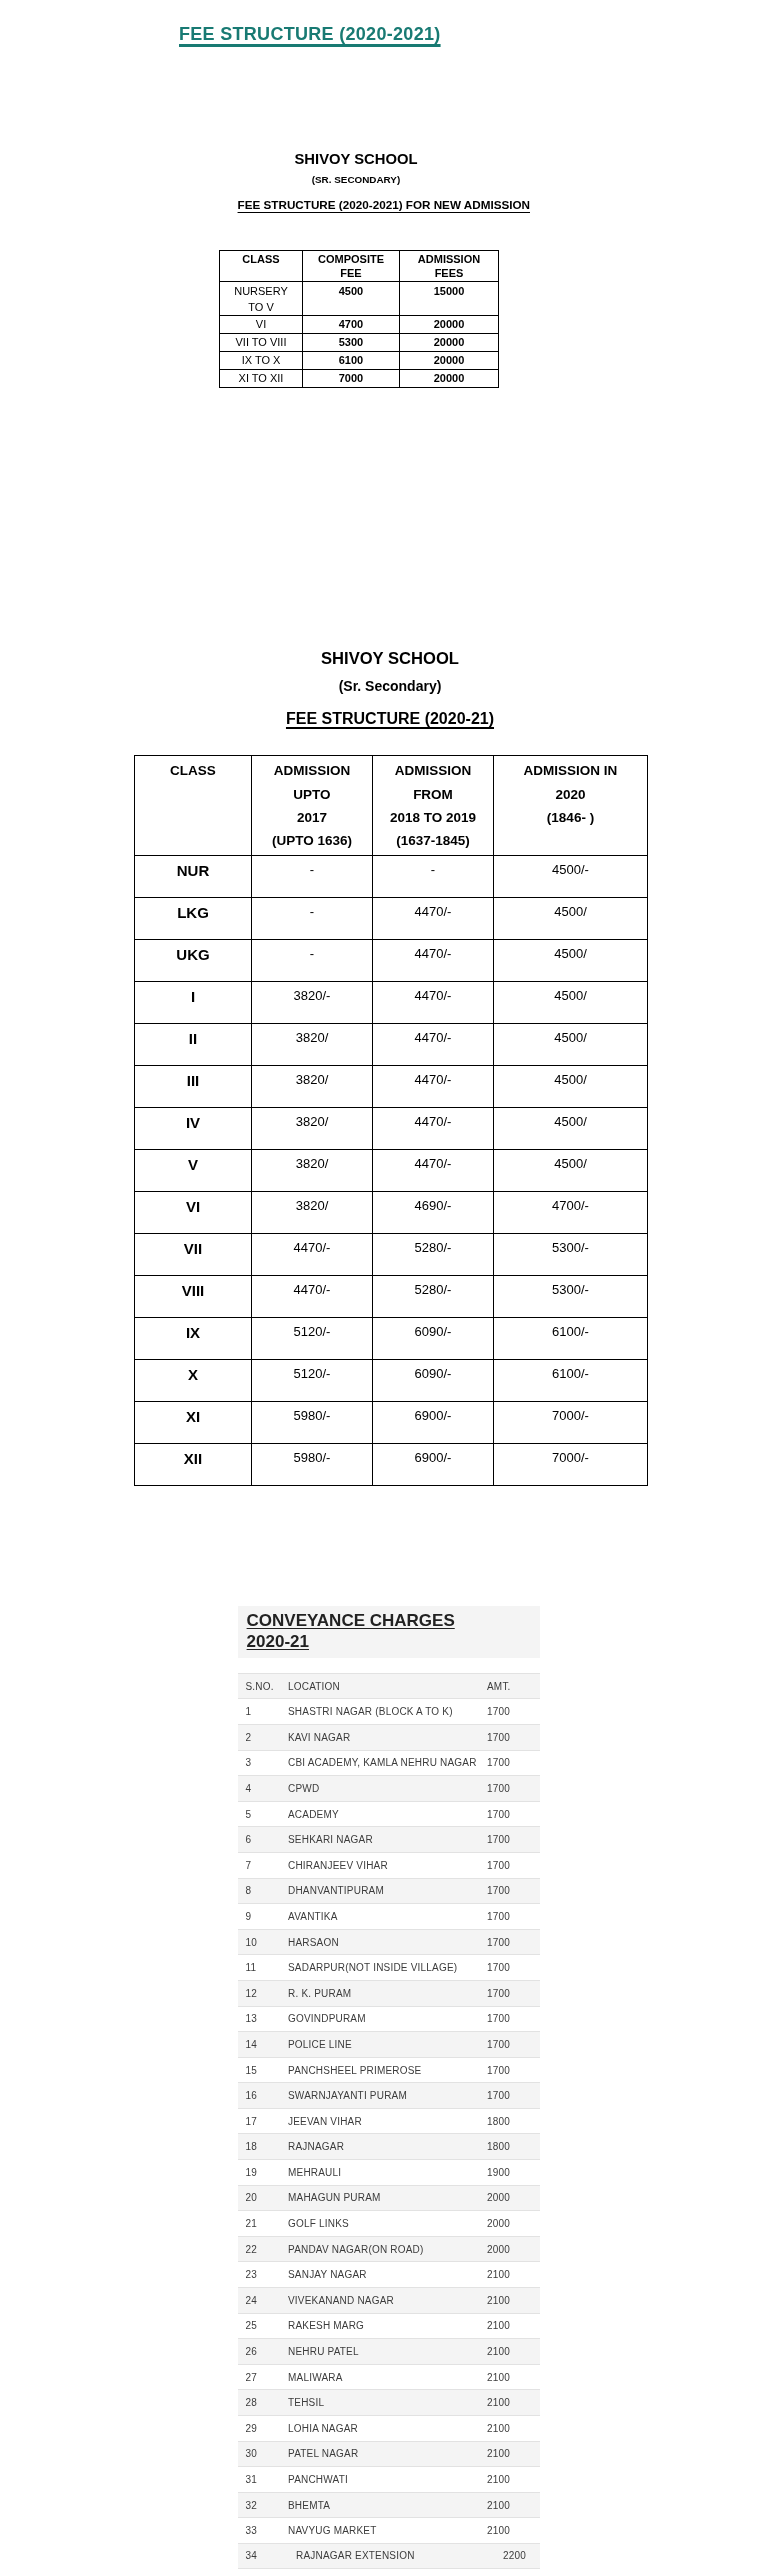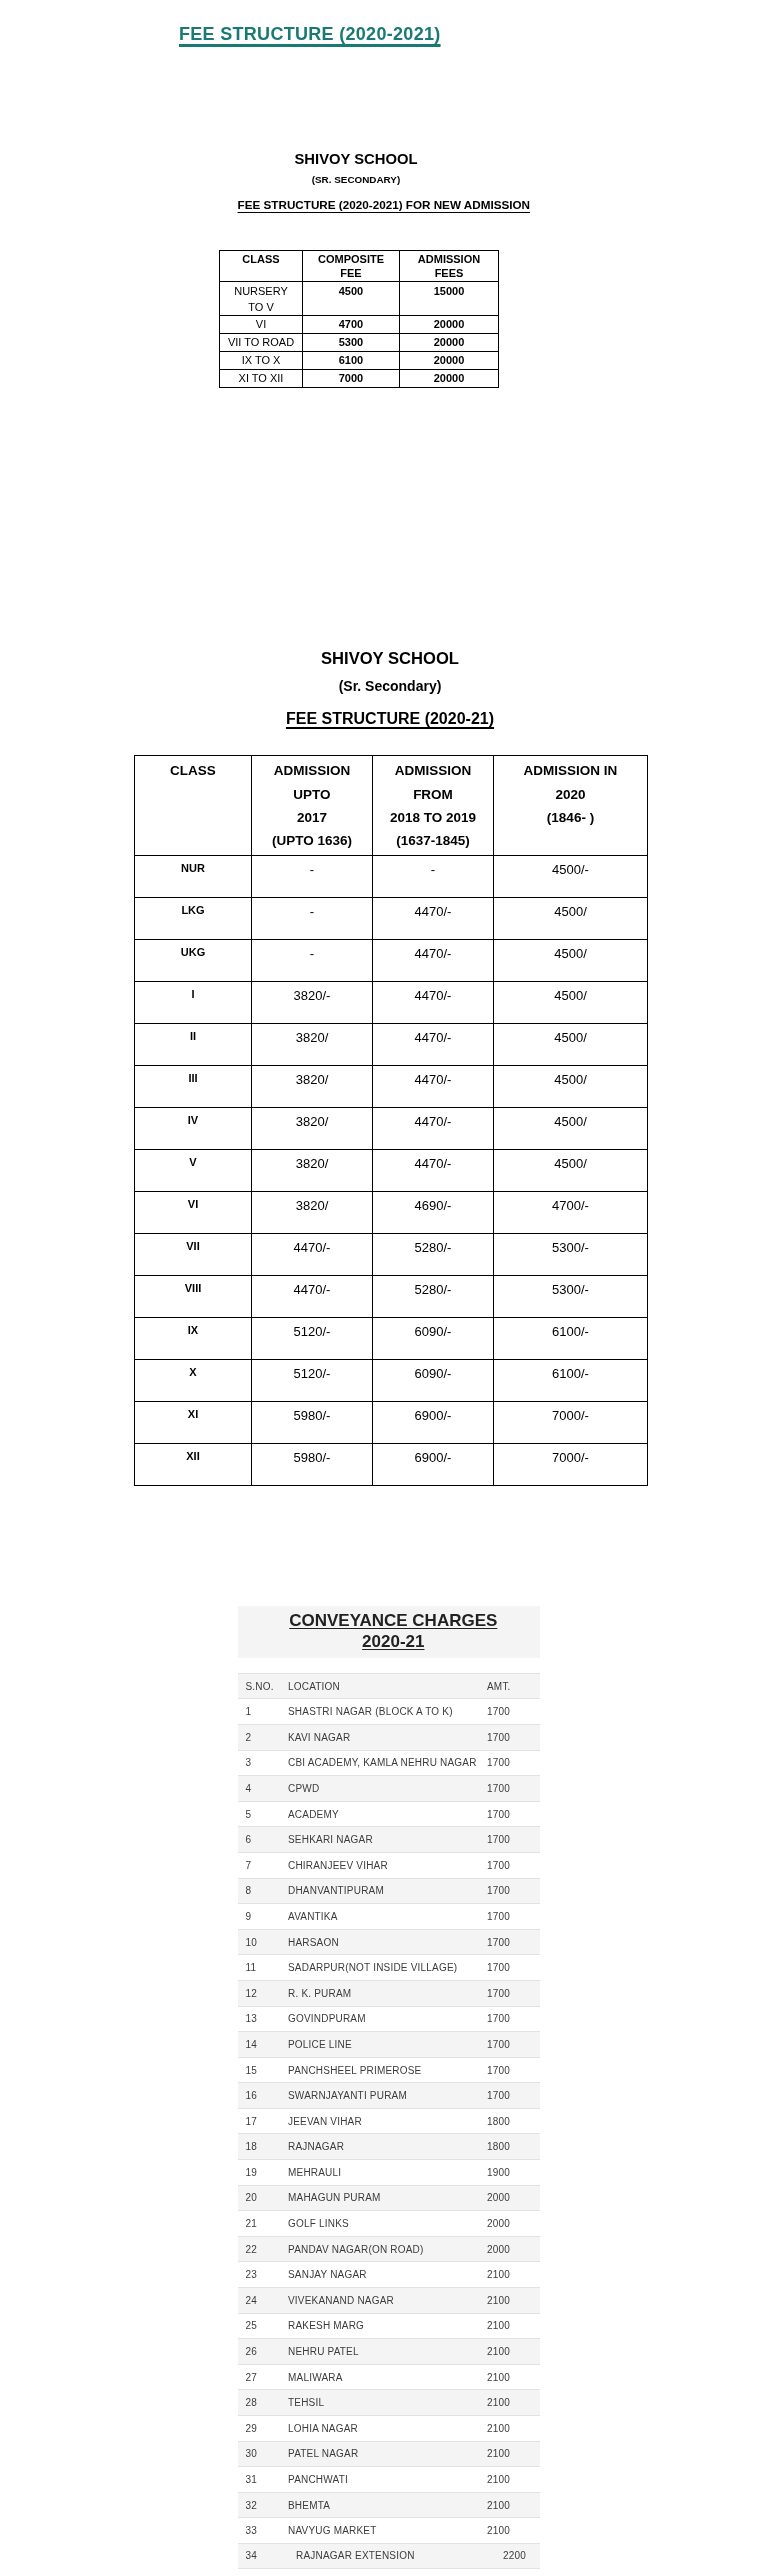--- a/index.html
+++ b/index.html
@@ -41,27 +41,27 @@
   .s2-school  { font-size:16.6px; font-weight:bold; line-height:18.5px; }
   .s2-sub     { font-size:14px; font-weight:bold; margin-top:9.2px; }
   .s2-heading { font-size:16px; font-weight:bold; margin-top:16.6px;
                 text-decoration:underline; text-decoration-thickness:1.8px; text-underline-offset:2.5px; }
 
   
   .t2 { position:absolute; left:134px; top:755px; border-collapse:collapse; }
   .t2 th, .t2 td { border:1.2px solid #000; text-align:center; vertical-align:top; }
   .t2 th { height:100px; font-size:13.5px; font-weight:bold; line-height:23.4px; padding-top:3.1px; }
   .t2 td { height:42px; font-size:13px; padding-top:5.5px; }
-  .t2 td.c0 { font-weight:bold; font-size:11px; }
+  .t2 td.c0 { font-weight:bold; font-size:15px; }
 
   
   .conv { position:absolute; left:238px; top:1606px; width:302px; }
   .conv-title-band { background:var(--stripe,#f4f4f4); height:52px; padding:4.3px 0 0 8.6px; }
   .conv-title { font-size:17px; font-weight:bold; line-height:21px; color:#222;
-                text-decoration:underline; text-decoration-thickness:1.2px; text-underline-offset:1.8px;text-align:center; }
+                text-decoration:underline; text-decoration-thickness:1.2px; text-underline-offset:1.8px; }
   .conv-list { margin-top:14.8px; }
   .conv-row { display:flex; align-items:center; height:25.6px;
               font-size:10px; color:var(--text_dark,#3c3c3c); letter-spacing:0.2px;
               border-top:0.6px solid var(--divider,#e2e2e2); }
   .conv-row:last-child { border-bottom:0.6px solid var(--divider,#e2e2e2);gap:8px; }
   .conv-row.stripe, .conv-header { background:var(--stripe,#f4f4f4); }
   .cell-sno { width:50px; padding-left:7.4px; }
   .cell-loc { width:199px; }
   .cell-amt { flex:1; }
 </style>
@@ -101,21 +101,21 @@
         <td class="c0">NURSERY TO V</td>
         <td class="vn">4500</td>
         <td class="vn">15000</td>
       </tr>
       <tr>
         <td class="c0">VI</td>
         <td class="vn">4700</td>
         <td class="vn">20000</td>
       </tr>
       <tr>
-        <td class="c0">VII TO ROAD</td>
+        <td class="c0">VII TO VIII</td>
         <td class="vn">5300</td>
         <td class="vn">20000</td>
       </tr>
       <tr>
         <td class="c0">IX TO X</td>
         <td class="vn">6100</td>
         <td class="vn">20000</td>
       </tr>
       <tr>
         <td class="c0">XI TO XII</td>

